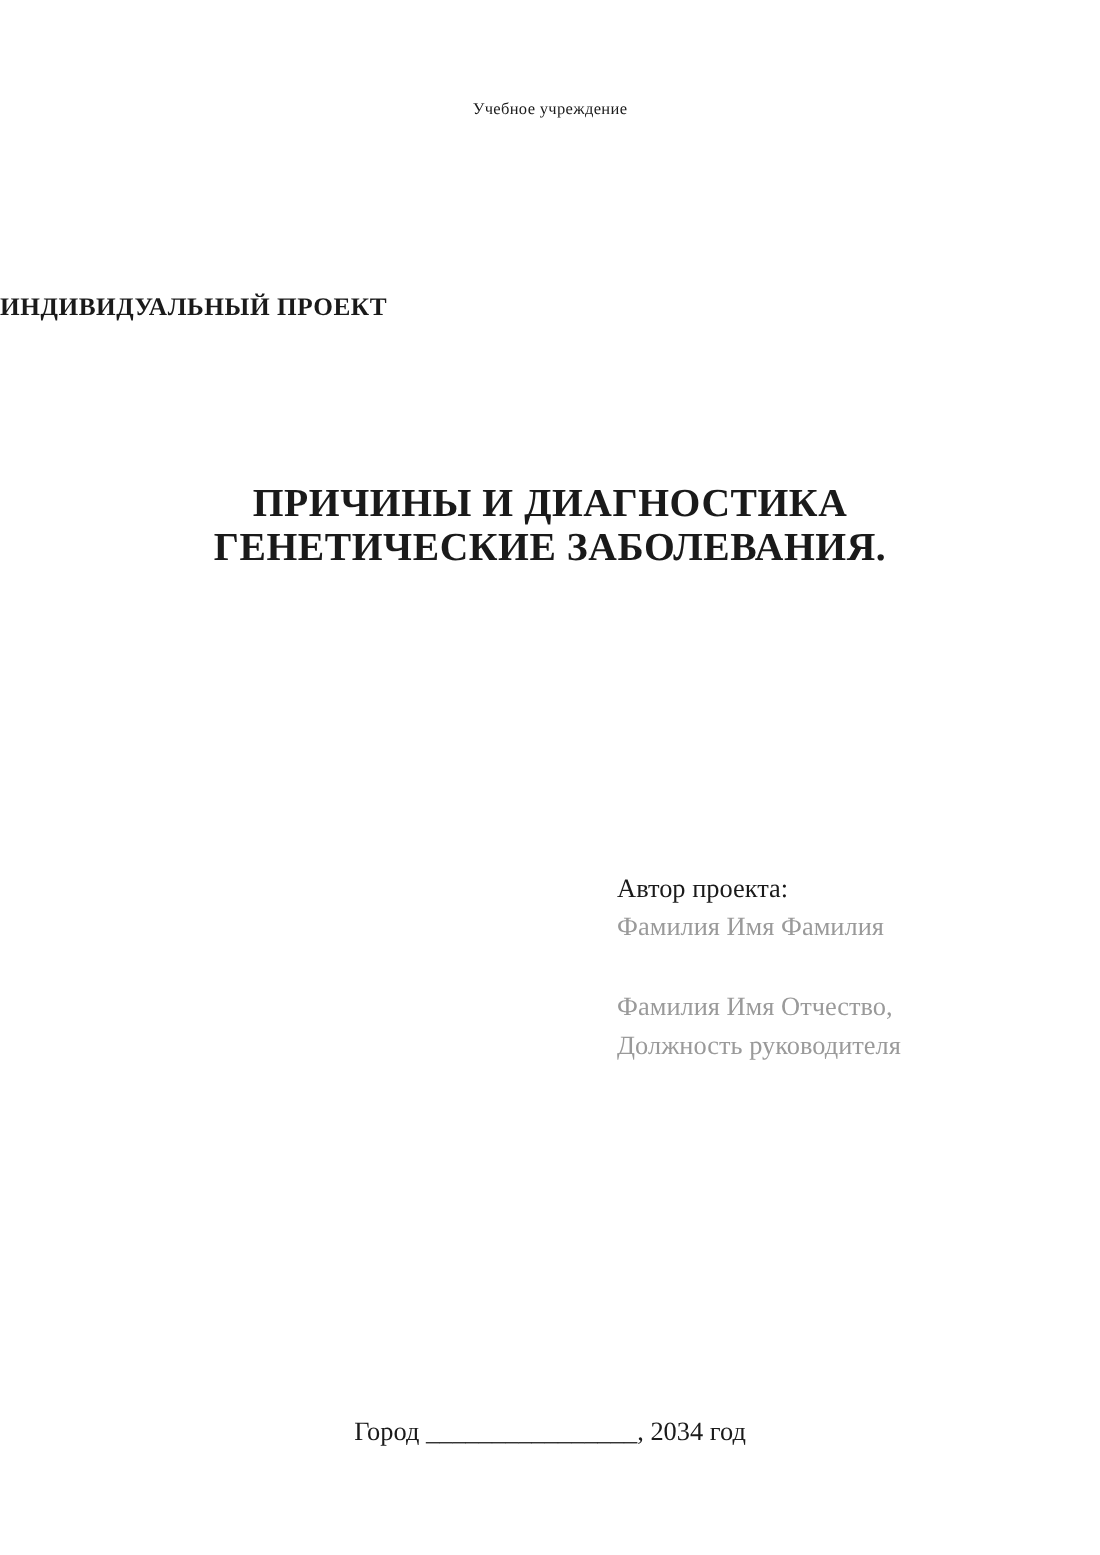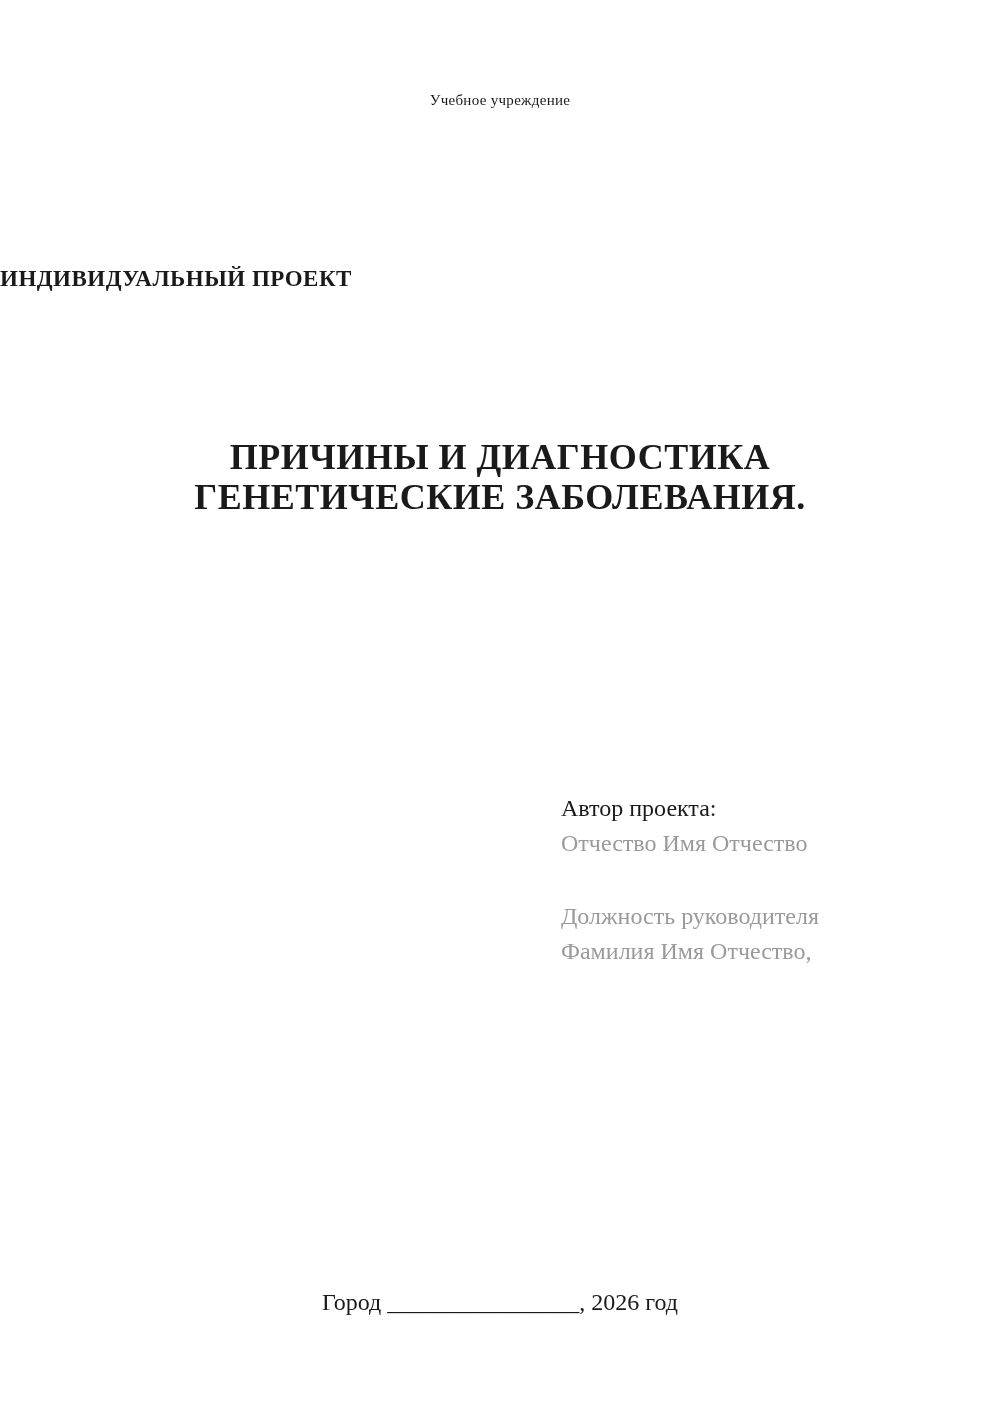--- a/index.html
+++ b/index.html
@@ -81,24 +81,24 @@
 
   <div class="project-type">ИНДИВИДУАЛЬНЫЙ ПРОЕКТ</div>
 
   <div class="main-title">
     <div>ПРИЧИНЫ И ДИАГНОСТИКА</div>
     <div>ГЕНЕТИЧЕСКИЕ ЗАБОЛЕВАНИЯ.</div>
   </div>
 
   <div class="credits">
     <div class="label">Автор проекта:</div>
-    <div class="placeholder">Отчество Имя Отчество</div>
+    <div class="placeholder">Фамилия Имя Фамилия</div>
     <div class="block-gap"></div>
+    <div class="placeholder">Фамилия Имя Отчество,</div>
     <div class="placeholder">Должность руководителя</div>
-    <div class="placeholder">Фамилия Имя Отчество,</div>
   </div>
 
   <div class="footer-line">
     <span>Город</span>
-    <span>________________</span><span>, 2026 год</span>
+    <span>________________</span><span>, 2034 год</span>
   </div>
 
 </div>
 
 </body></html>

